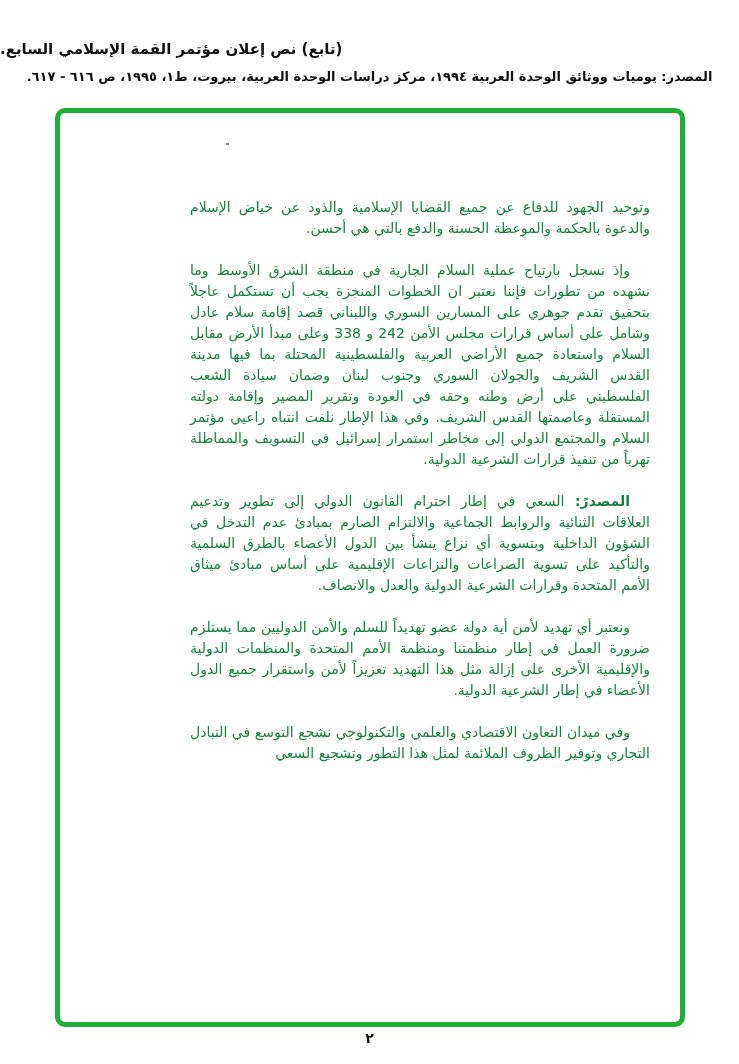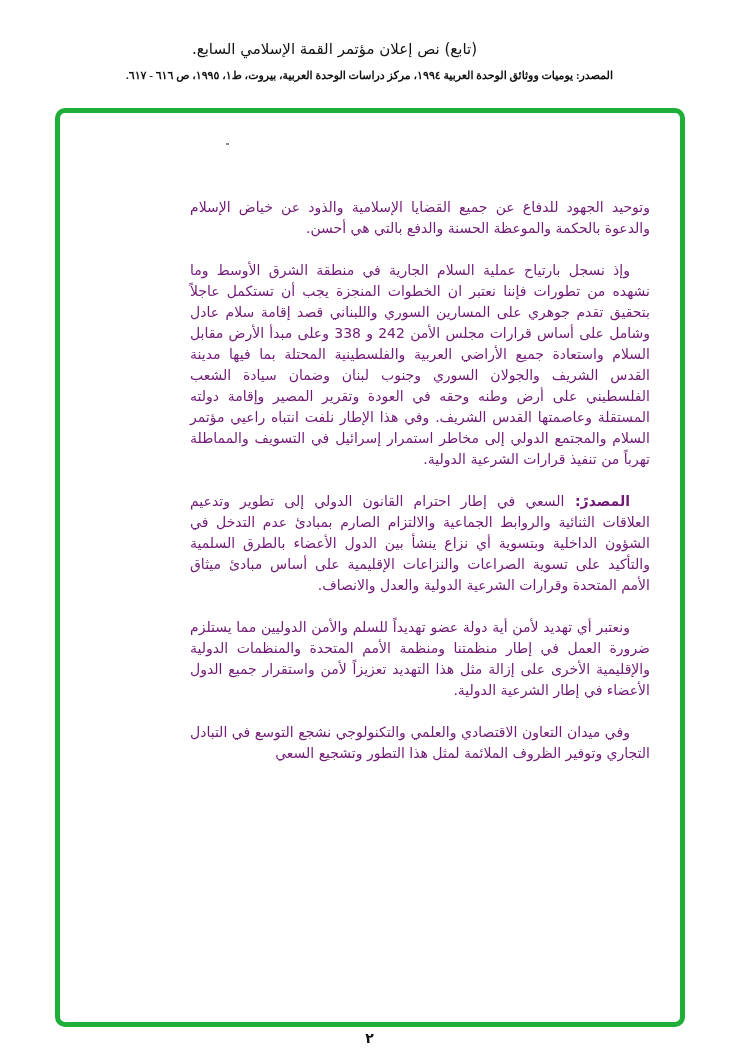--- a/index.html
+++ b/index.html
@@ -6,45 +6,45 @@
   body {
     width: 739px; height: 1064px;
     background: #ffffff;
     position: relative;
     font-family: "DejaVu Sans", sans-serif;
     color: #111111;
     overflow: hidden;
   }
   .doc-title {
     position: absolute; top: 40px; left: 0; width: 669px;
-    text-align: center; direction: rtl;
-    font-size: 15px; font-weight: normal; letter-spacing: 0;
+    text-align: left; direction: rtl;
+    font-size: 15px; font-weight: bold; letter-spacing: 0;
   }
   .doc-source {
     position: absolute; top: 69px; left: 0; width: 739px;
     text-align: center; direction: rtl;
-    font-size: 11px; font-weight: bold; font-family: Liberation Serif, serif;
+    font-size: 13px; font-weight: bold;
   }
   .frame {
     position: absolute; left: 55px; top: 108px;
     width: 620px; height: 909px;
     border: 5px solid #1fae38;
     border-radius: 10px;
     background: #ffffff;
   }
   .speck {
     position: absolute; left: 166px; top: 30px;
     width: 3px; height: 2px; background: #8a8a8a;
   }
   .text-col {
     position: absolute; top: 84px; right: 30px; width: 460px;
     direction: rtl;
     text-align: justify;
     font-size: 14px; line-height: 21px;
-    color: #701a75;
+    color: #15803d;
   }
   .para { margin: 0 0 8px 0; }
   .para.indent { text-indent: 20px; margin-top: 21px; }
   .lead { font-weight: bold; }
   .page-num {
     position: absolute; top: 1030px; left: 0; width: 739px;
     text-align: center; direction: rtl;
     font-size: 14px; font-weight: bold; color: #111111;
   }
 </style>

